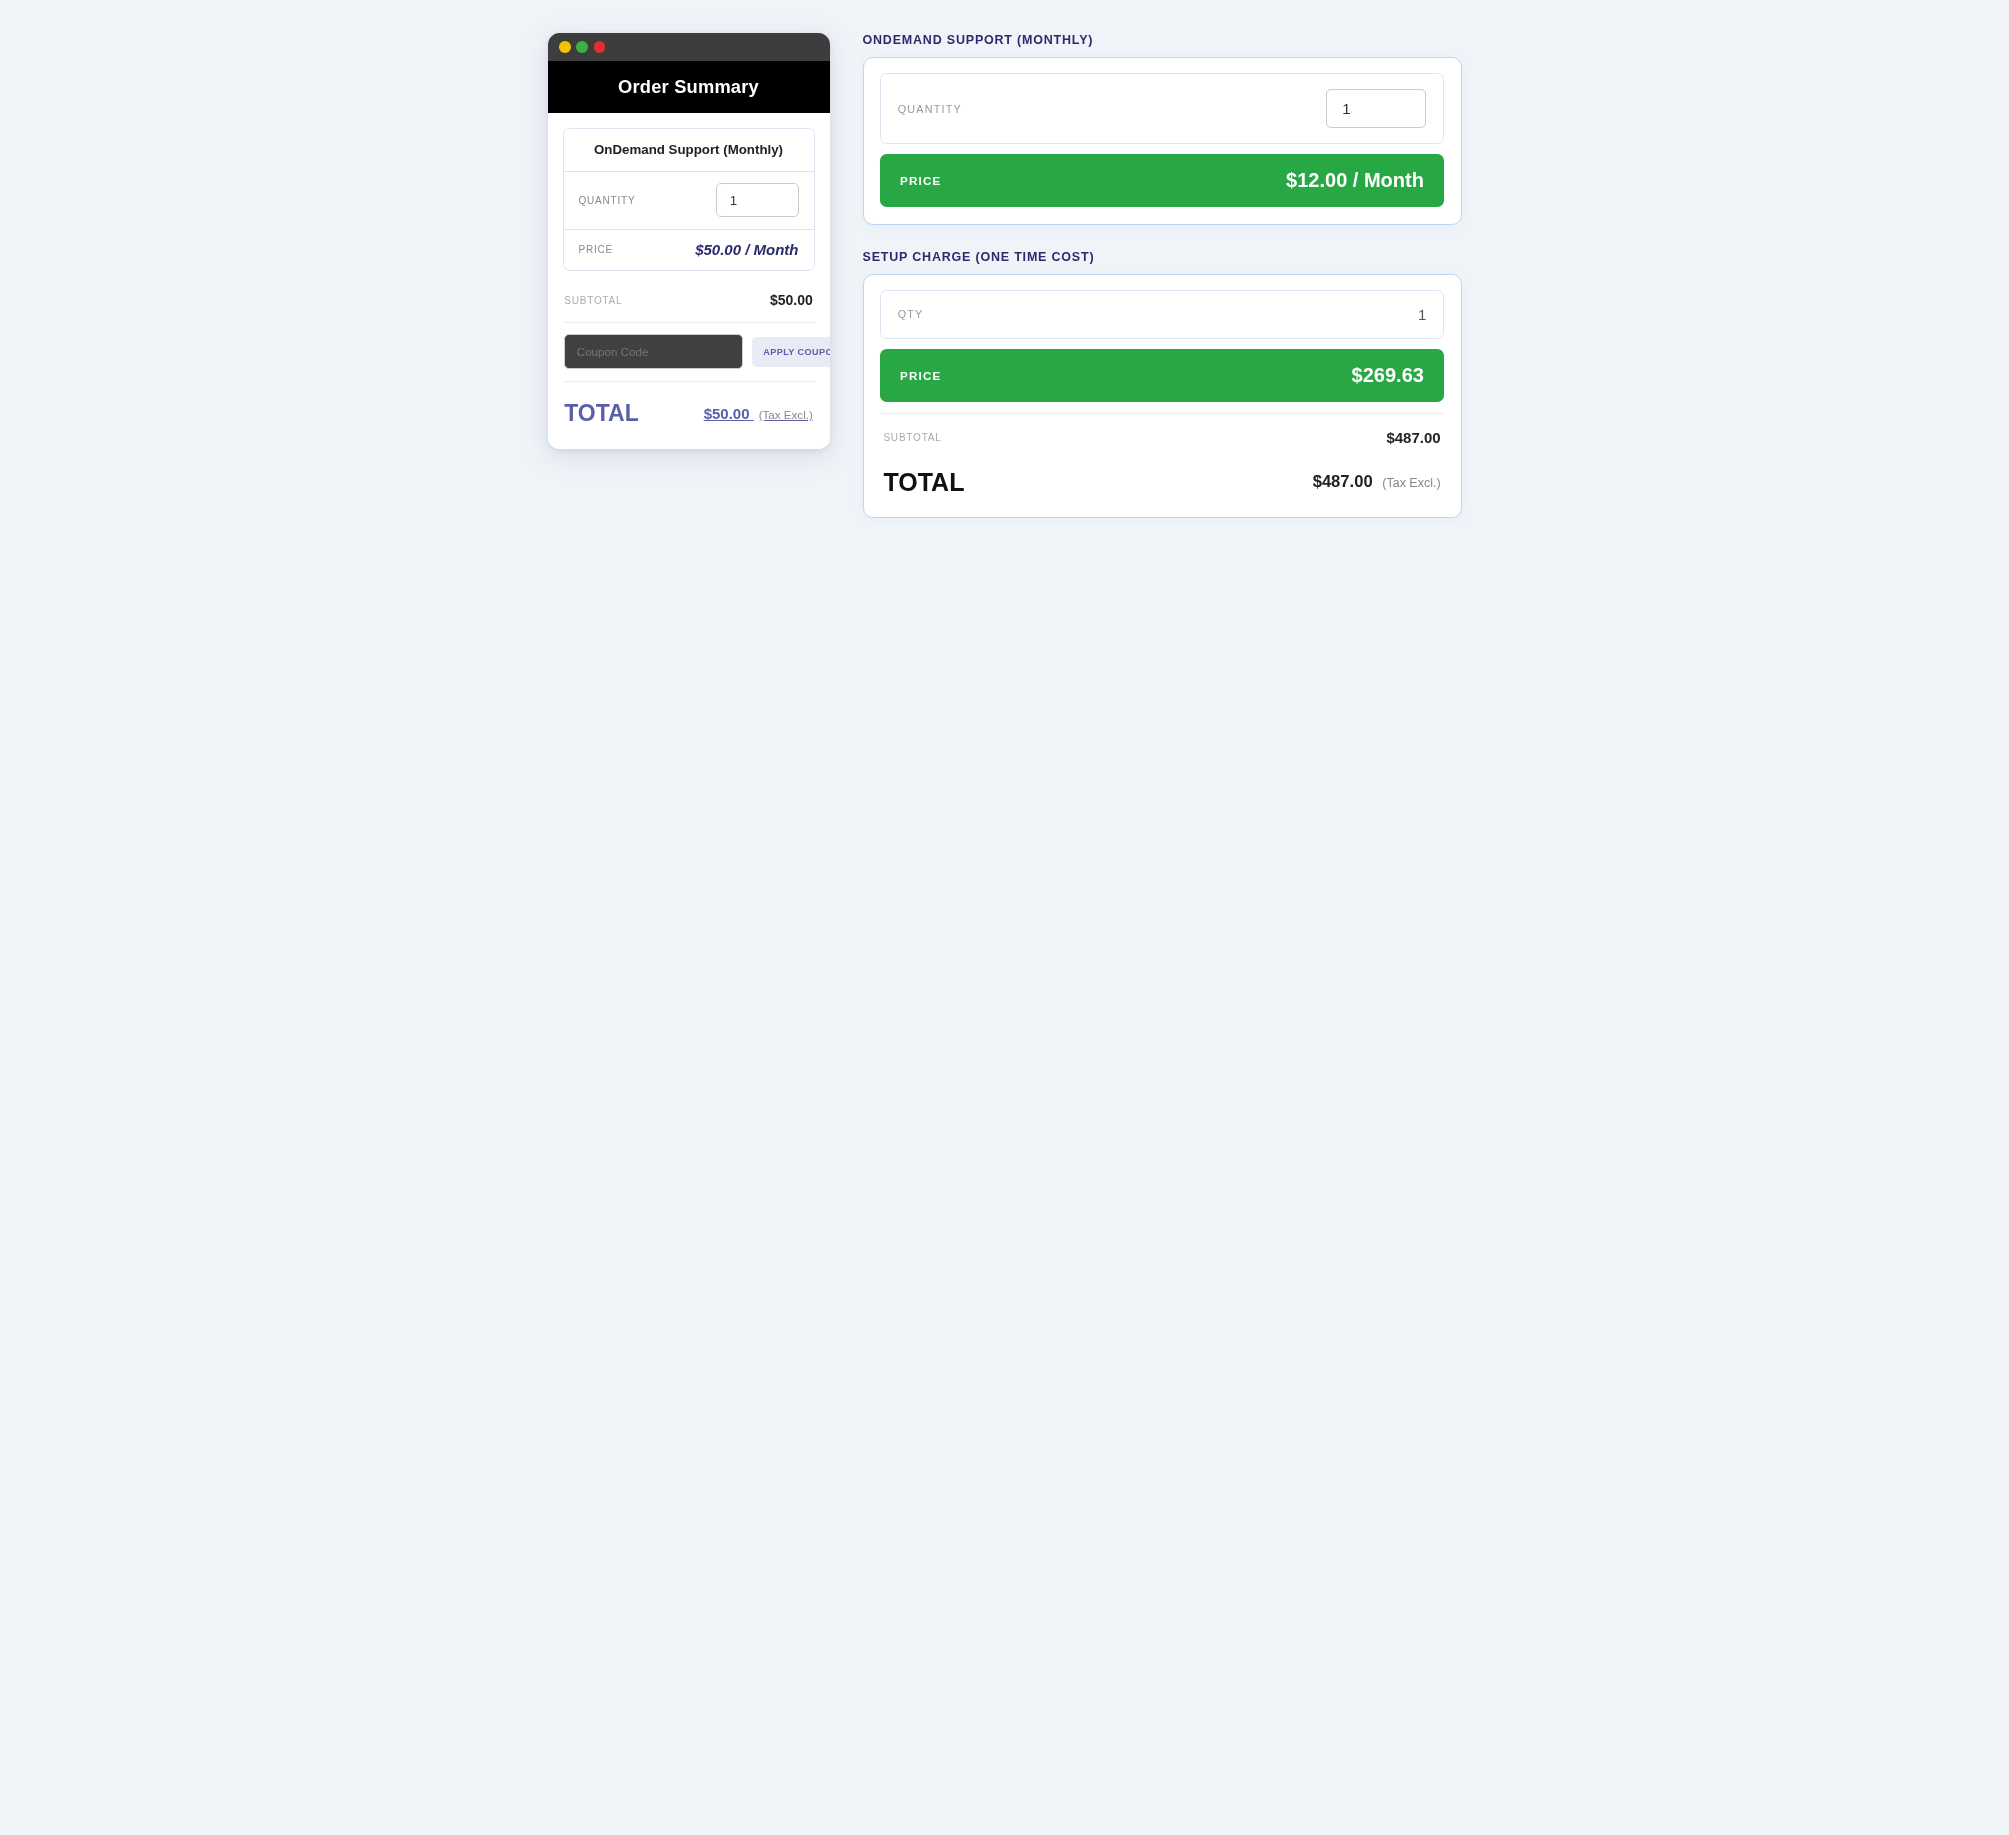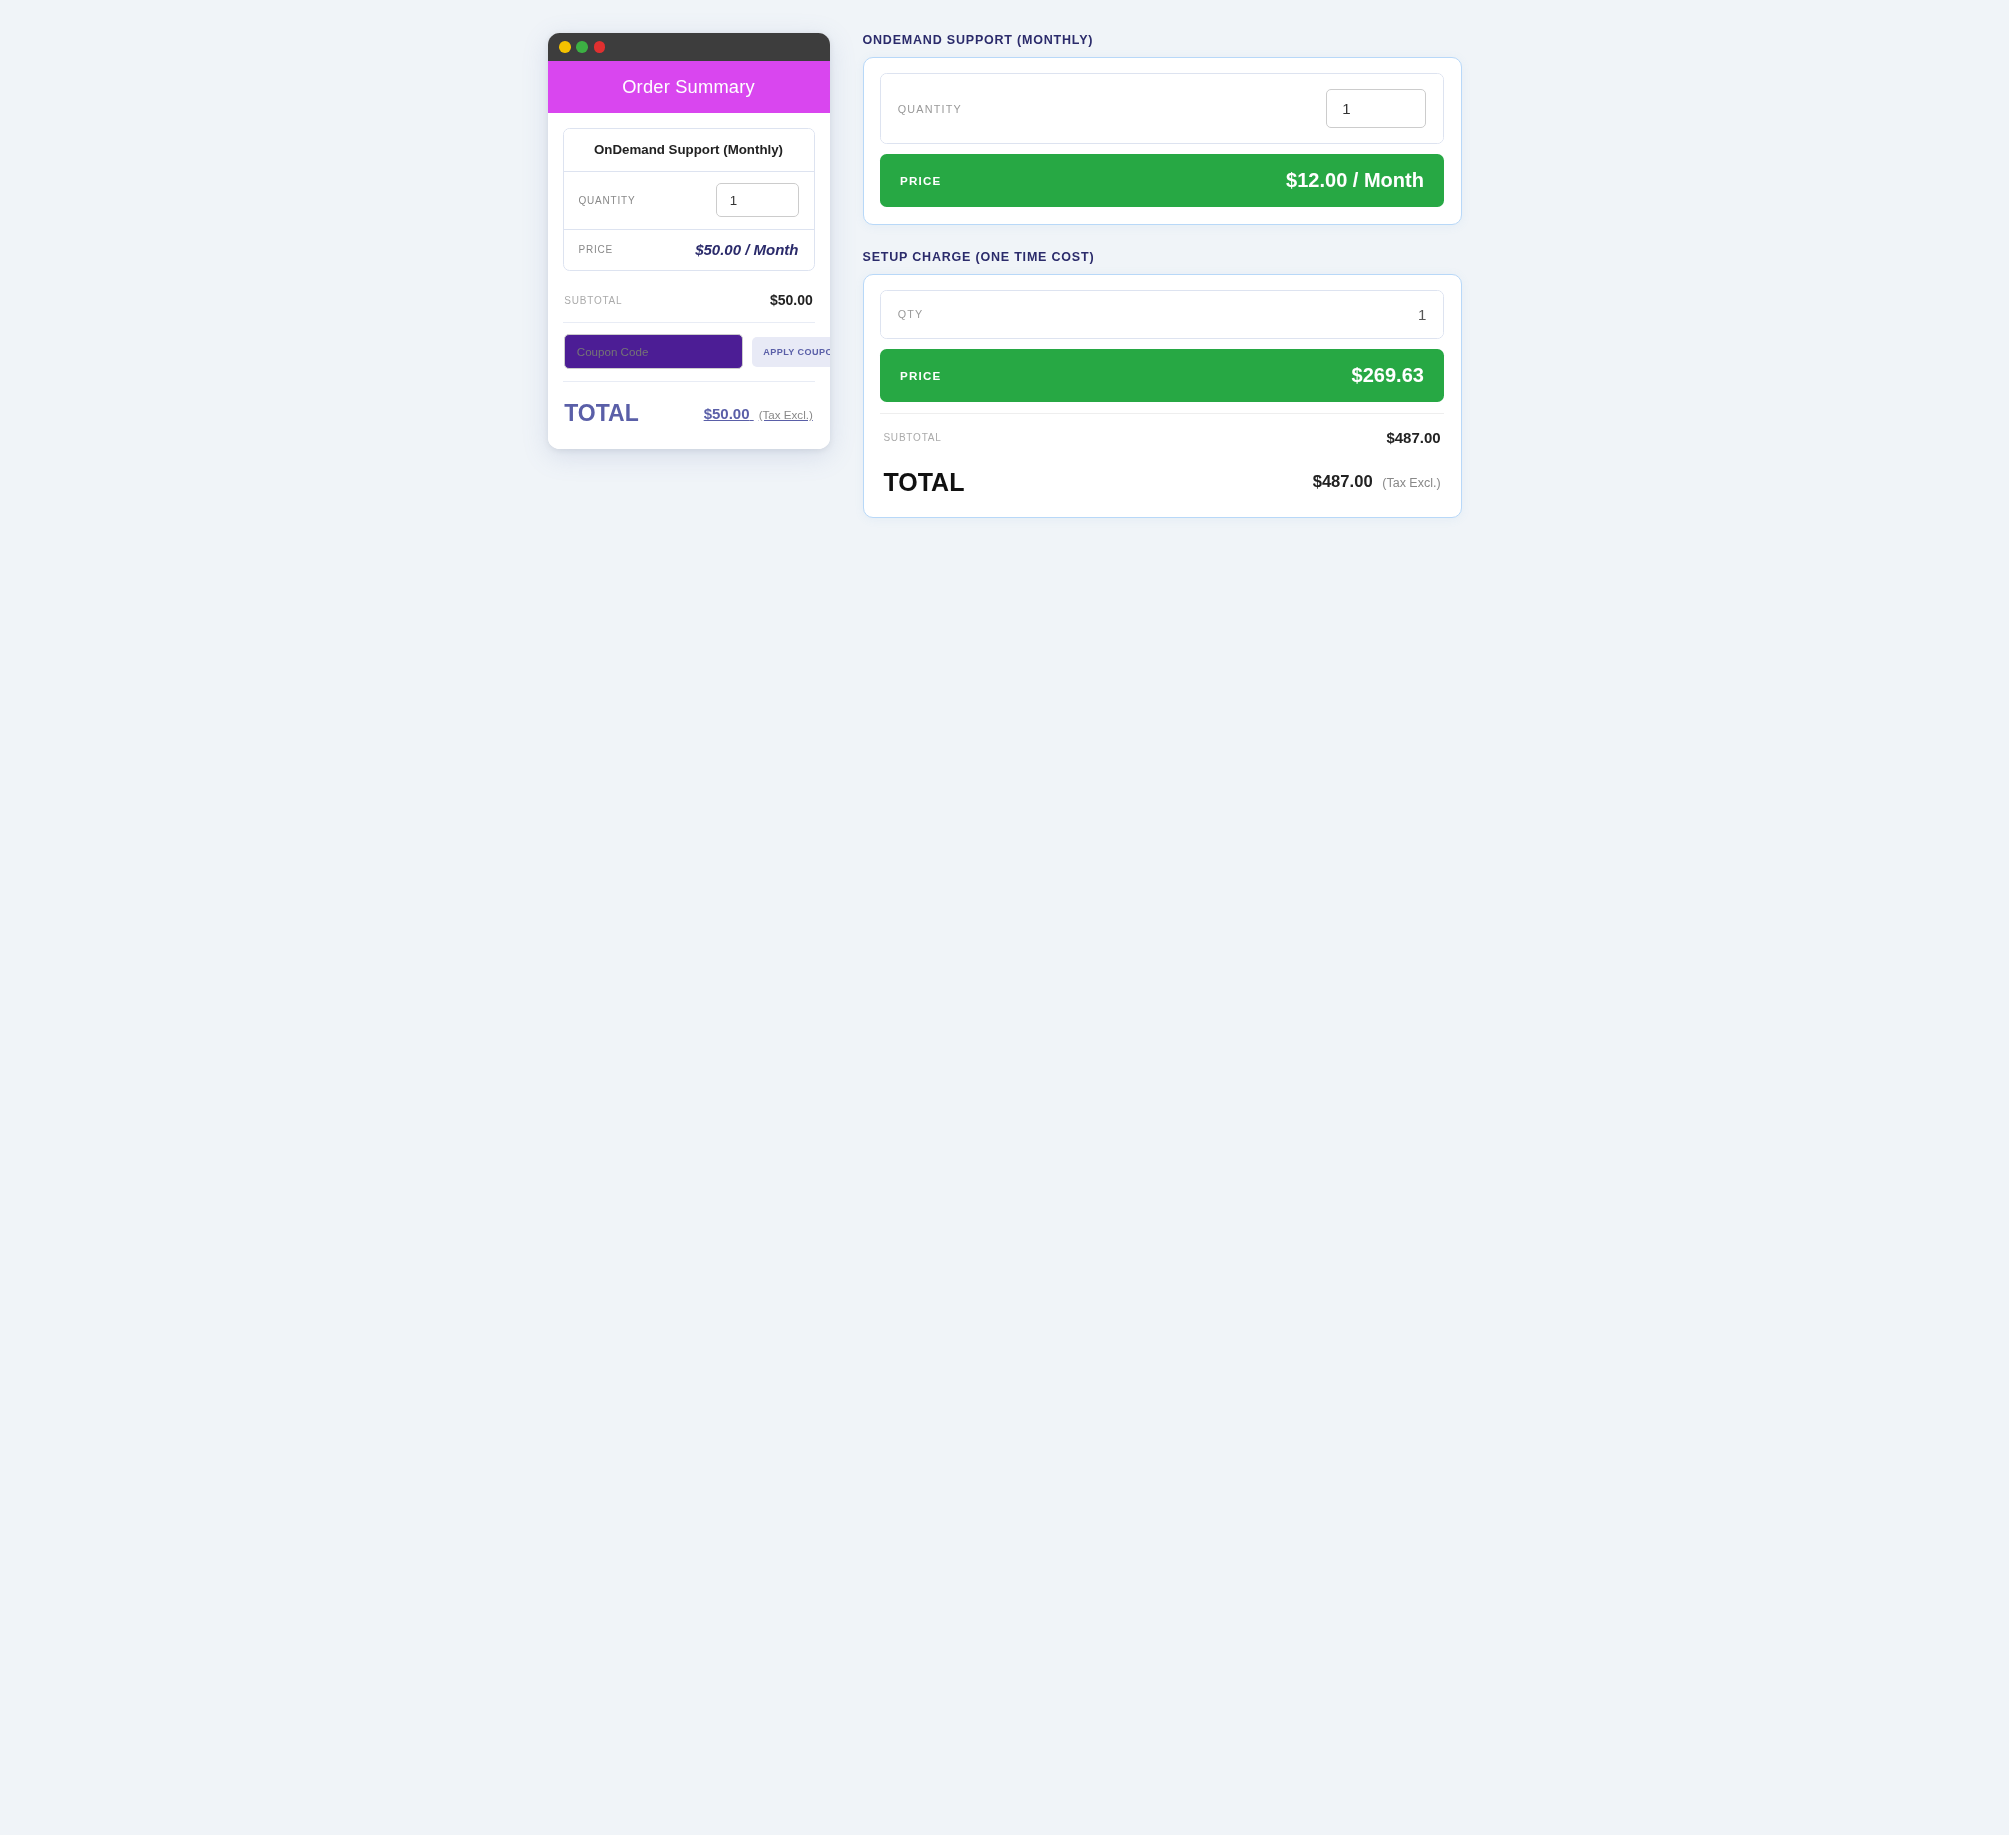--- a/index.html
+++ b/index.html
@@ -43,25 +43,25 @@
     .browser-dot {
       width: 11.6px;
       height: 11.6px;
       border-radius: 50%;
     }
     .dot-yellow { background: #f5c200; }
     .dot-green { background: #3cb043; }
     .dot-red { background: #e03030; }
 
     .order-summary-header {
-      background: #d946ef;
+      background: #000000;
       color: #fff;
       text-align: center;
       font-size: 18.3px;
-      font-weight: 400;
+      font-weight: 700;
       padding: 15px 16.6px;
       letter-spacing: 0.2px;
     }
 
     .order-summary-body {
       padding: 0 15px 16.6px 15px;
       background: #fff;
     }
 
     .product-card {
@@ -148,21 +148,21 @@
     }
 
     .coupon-input {
       border: 0.8px solid #ccc;
       border-radius: 5px;
       padding: 10px 11.6px;
       font-size: 11.6px;
       color: #aaa;
       flex: 1;
       outline: none;
-      background: #4c1d95;
+      background: #404040;
     }
 
     .apply-coupon-btn {
       background: #e8eaf6;
       color: #5a5fa8;
       border: none;
       border-radius: 5px;
       padding: 10px 11.6px;
       font-size: 9.1px;
       font-weight: 700;

